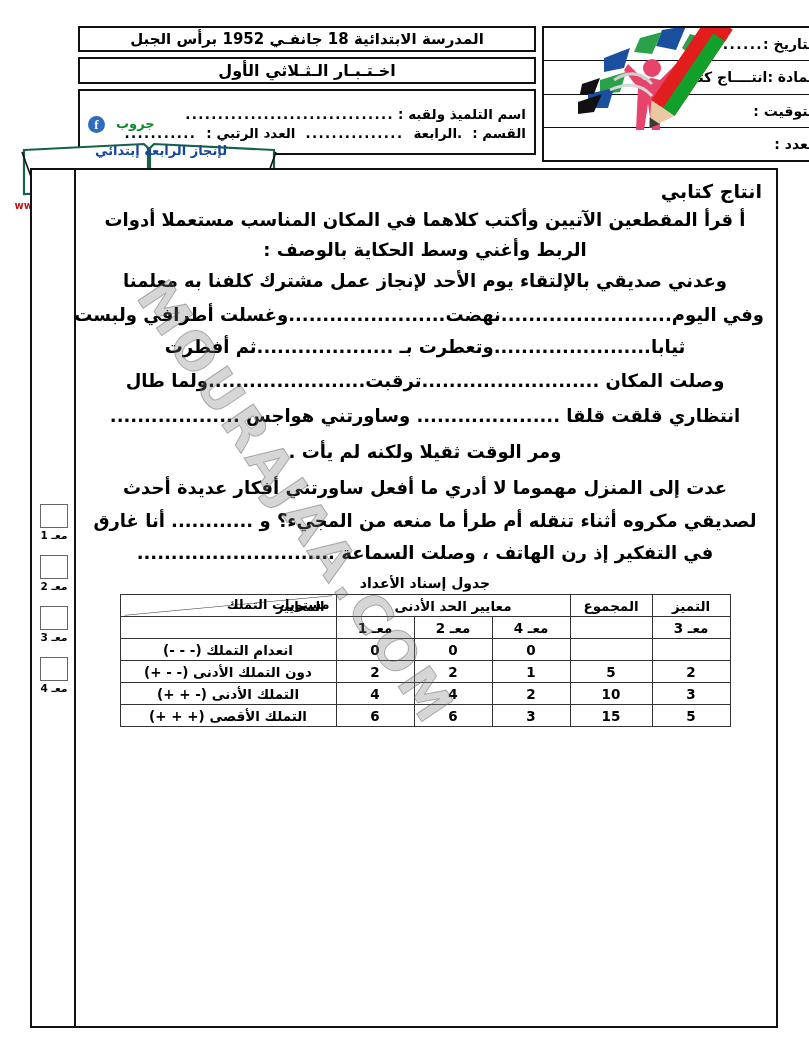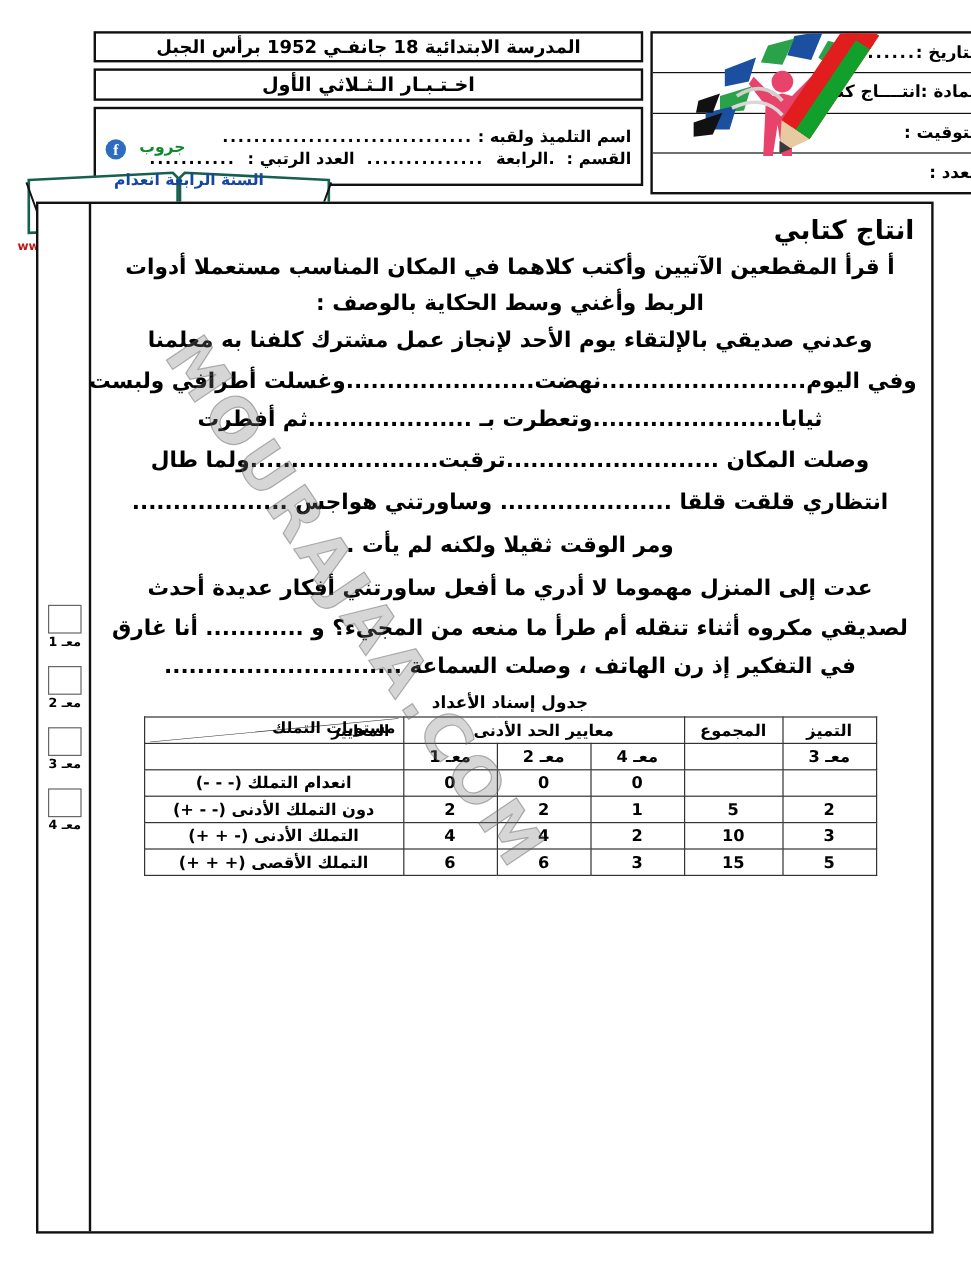--- a/index.html
+++ b/index.html
@@ -73,21 +73,21 @@
   .crit-box{
     width:26px;height:22px;border:1px solid #666;background:#fff;
     margin:0 auto;
   }
   .crit-lbl{
     font-size:10.5px;font-weight:700;text-align:center;margin-top:1px;
     white-space:nowrap;
   }
 
   .section-title{
-    font-size:22px;font-weight:700;text-align:right;margin:0 2px 6px 0;
+    font-size:19px;font-weight:700;text-align:right;margin:0 2px 6px 0;
   }
   .body-line{
     font-size:18px;font-weight:700;line-height:1.35;
     text-align:center;margin:0 0 6px 0;white-space:nowrap;
   }
   .ln{letter-spacing:1.3px;}
 
   
   .tbl-caption{
     text-align:center;font-size:14px;font-weight:700;margin:10px 0 3px 0;
@@ -217,21 +217,21 @@
   </div>
 
   <svg class="book-art" viewBox="0 0 262 62">
     <path d="M6 8 L126 2 L130 6 L130 52 L126 48 L6 52 Z" fill="#fff" stroke="#17604d" stroke-width="2.2"></path>
     <path d="M256 8 L136 2 L132 6 L132 52 L136 48 L256 52 Z" fill="#fff" stroke="#17604d" stroke-width="2.2"></path>
     <path d="M122 52 q9 10 18 0" fill="none" stroke="#111" stroke-width="2"></path>
     <path d="M4 10 L20 54 M258 10 L242 54" stroke="#111" stroke-width="1.6" fill="none"></path>
   </svg>
   <div class="fb-badge">f</div>
   <div class="grp-tag">جروب</div>
-  <div class="blue-tag">السنة الرابعة انعدام</div>
+  <div class="blue-tag">لإنجاز الرابعة إبتدائي</div>
   <div class="fb-url">www.facebook.com/groups/4eme.annee.primaire</div>
 
   <div class="main-frame">
 
     <div class="margin-col">
       <div class="crit-boxes">
         <div class="crit-item">
           <div class="crit-box"></div>
           <div class="crit-lbl">معـ 1</div>
         </div>

